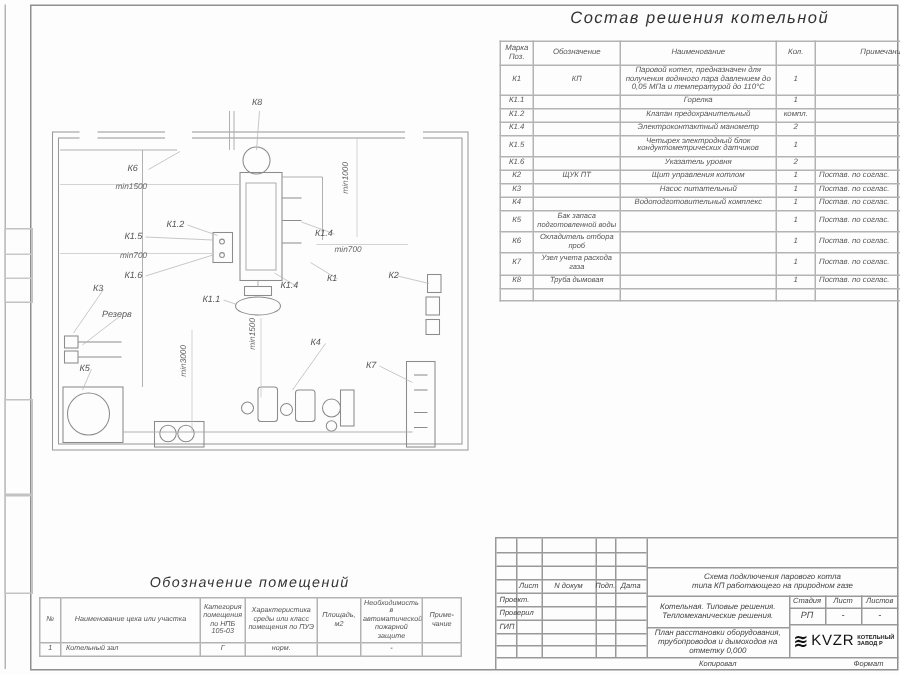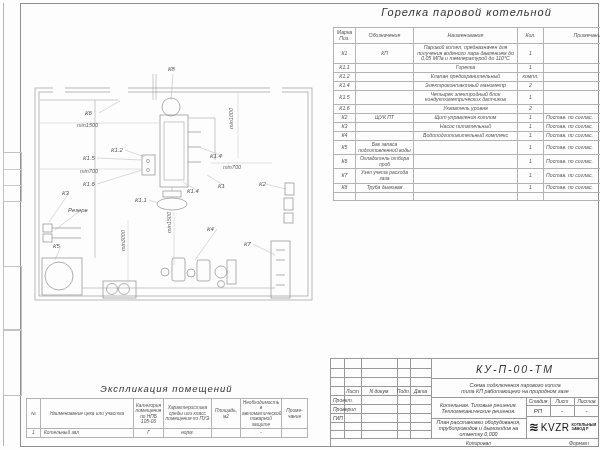--- a/index.html
+++ b/index.html
@@ -177,21 +177,21 @@
     <span class="pl" style="left:43px;top:147px">Резерв</span>
     <span class="pl" style="left:110px;top:137px">К1.1</span>
     <span class="pl dim v" style="left:141px;top:152px">min1500</span>
     <span class="pl dim v" style="left:95px;top:170px">min3000</span>
     <span class="pl" style="left:28px;top:183px">К5</span>
     <span class="pl" style="left:182px;top:166px">К4</span>
     <span class="pl" style="left:219px;top:181px">К7</span>
   </div>
 
   <div class="comp">
-    <div class="comp-title">Горелка паровой котельной</div>
+    <div class="comp-title">Состав решения котельной</div>
     <table class="gt">
       <colgroup>
           <col style="width:22px">
           <col style="width:58px">
           <col style="width:104px">
           <col style="width:26px">
           <col style="width:90px">
         </colgroup>
       <tbody>
           <tr style="height:16px">
@@ -297,21 +297,21 @@
             <td></td>
             <td></td>
             <td></td>
             <td></td>
           </tr>
     </tbody>
       </table>
   </div>
 
   <div class="expl">
-    <div class="expl-title">Экспликация помещений</div>
+    <div class="expl-title">Обозначение помещений</div>
     <table class="et">
       <colgroup>
           <col style="width:14px">
           <col style="width:93px">
           <col style="width:30px">
           <col style="width:48px">
           <col style="width:29px">
           <col style="width:41px">
           <col style="width:26px">
         </colgroup>
@@ -365,21 +365,20 @@
     <div class="hl" style="left:100px;top:59px;width:95px"></div>
 
     <div class="tcell" style="left:13px;top:27px;width:17px;height:9px">Лист</div>
     <div class="tcell" style="left:30px;top:27px;width:36px;height:9px">N докум</div>
     <div class="tcell" style="left:66px;top:27px;width:13px;height:9px">Подп.</div>
     <div class="tcell" style="left:79px;top:27px;width:21px;height:9px">Дата</div>
     <div class="tcell left" style="left:0;top:36px;width:30px;height:9px">Проект.</div>
     <div class="tcell left" style="left:0;top:45px;width:30px;height:9px">Проверил</div>
     <div class="tcell left" style="left:0;top:54px;width:30px;height:9px">ГИП</div>
 
-    <div class="tcell doccode" style="left:100px;top:0;width:168px;height:19px">КУ-П-00-ТМ</div>
     <div class="tcell" style="left:100px;top:19px;width:168px;height:19px;flex-direction:column">
       <div class="subt">Схема подключения парового котла</div>
       <div class="subt">типа КП работающего на природном газе</div>
     </div>
 
     <div class="tcell subt" style="left:101px;top:39px;width:93px;height:20px">Котельная. Типовые решения. Тепломеханические решения.</div>
     <div class="tcell subt" style="left:101px;top:59px;width:93px;height:20px">План расстановки оборудования, трубопроводов и дымоходов на отметку 0,000</div>
 
     <div class="tcell" style="left:195px;top:38px;width:24px;height:8px">Стадия</div>
     <div class="tcell" style="left:219px;top:38px;width:24px;height:8px">Лист</div>

